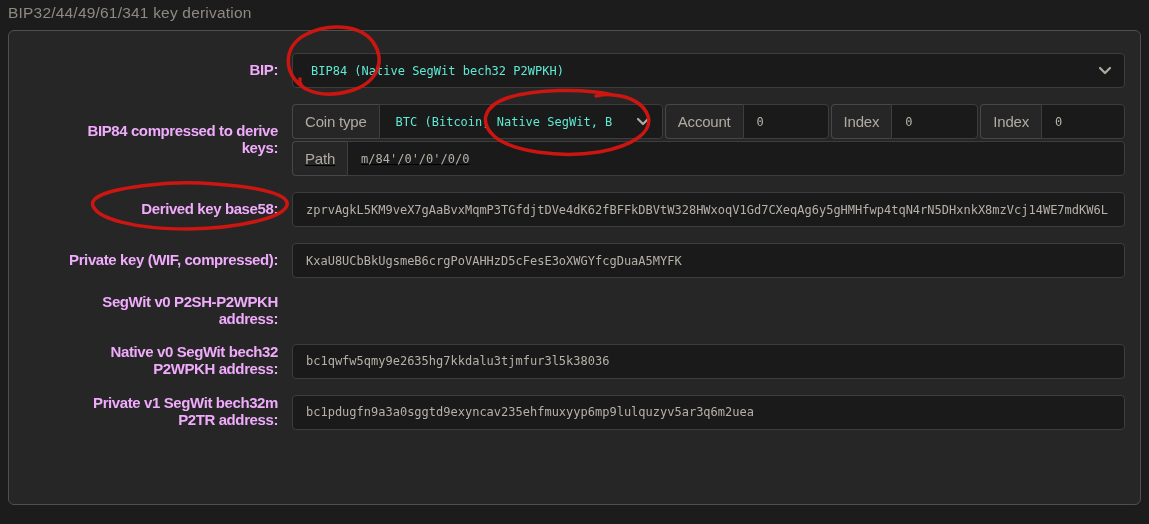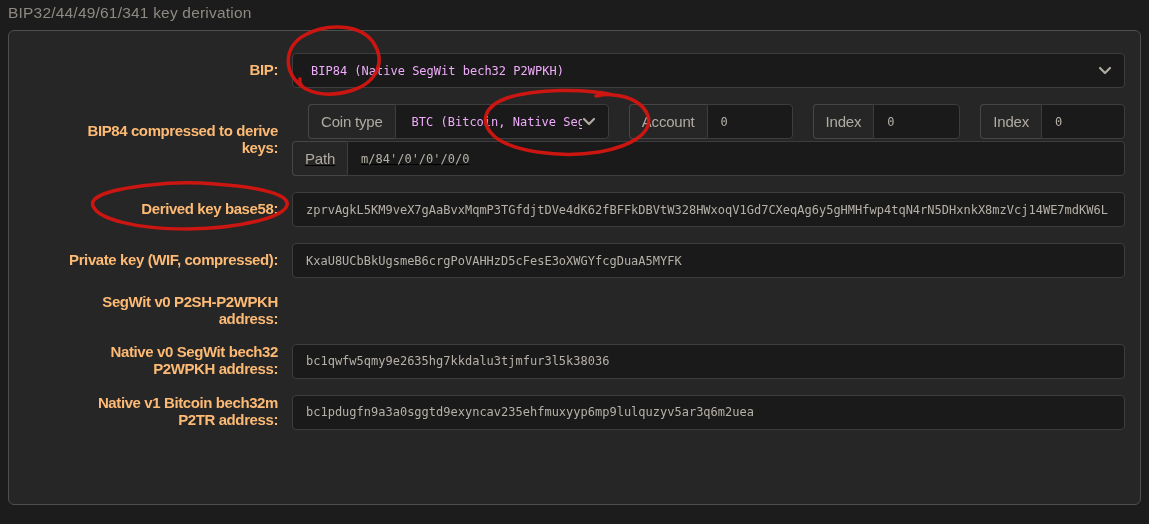--- a/index.html
+++ b/index.html
@@ -26,40 +26,40 @@
     column-gap:14px;
     align-items:center;
     margin-bottom:16px;
   }
   .row-label {
     text-align:right;
     font-weight:bold;
     font-size:15px;
     letter-spacing:-0.4px;
     line-height:1.12;
-    color:#fdba74;
+    color:#f0abfc;
   }
   .selectbox {
     height:35px;
     background:#1a1a1a;
     border:1px solid #3d3d3d;
     border-radius:4px;
     display:flex; align-items:center;
     cursor:pointer;
   }
   .selectbox .sel-text {
     font-family:"DejaVu Sans Mono", monospace;
     font-size:12px;
-    color:#f0abfc;
+    color:#5eead4;
     padding-left:18px;
     flex:1;
     white-space:nowrap; overflow:hidden;
   }
   .chev { flex:0 0 auto; margin-right:12px; display:flex; align-items:center; }
-  .param-main { display:flex; gap:20px; margin-bottom:2px;margin-left:16px; }
+  .param-main { display:flex; gap:2px; margin-bottom:2px; }
   .pair { display:flex; }
   .pair-coin { flex:1; min-width:0; }
   .cell-label {
     height:35px;
     border:1px solid #474747;
     border-right:none;
     border-radius:4px 0 0 4px;
     display:flex; align-items:center;
     padding:0 12px;
     font-size:15px;
@@ -158,21 +158,21 @@
   <div class="row">
     <div class="row-label">SegWit v0 P2SH-P2WPKH address:</div>
   </div>
 
   <div class="row">
     <div class="row-label">Native v0 SegWit bech32 P2WPKH address:</div>
     <input class="tfield fullfield" type="text" value="bc1qwfw5qmy9e2635hg7kkdalu3tjmfur3l5k38036" style="">
   </div>
 
   <div class="row">
-    <div class="row-label">Native v1 Bitcoin bech32m P2TR address:</div>
+    <div class="row-label">Private v1 SegWit bech32m P2TR address:</div>
     <input class="tfield fullfield" type="text" value="bc1pdugfn9a3a0sggtd9exyncav235ehfmuxyyp6mp9lulquzyv5ar3q6m2uea" style="">
   </div>
 
 </div>
 
 <svg id="annot" viewBox="0 0 1149 524">
   <g fill="none" stroke="#d41510" stroke-width="3.5" stroke-linecap="round" opacity="0.95">
     <path d="M 306 89 C 283 76 282 47 305 35 C 327 23 360 24 373 42 C 386 61 378 83 350 91 C 332 96 318 95 306 89 C 301 86 299 83 300 79"></path>
     <path d="M 613 95 C 585 88 534 89 507 98 C 484 106 479 122 494 136 C 512 152 561 158 599 152 C 633 146 653 132 648 116 C 644 104 630 96 613 95 C 607 94 601 95 596 96"></path>
     <path d="M 150 185 C 112 189 89 196 93 206 C 98 219 135 229 188 229 C 243 228 284 217 287 205 C 290 195 261 187 215 184 C 191 182 166 183 150 185"></path>

